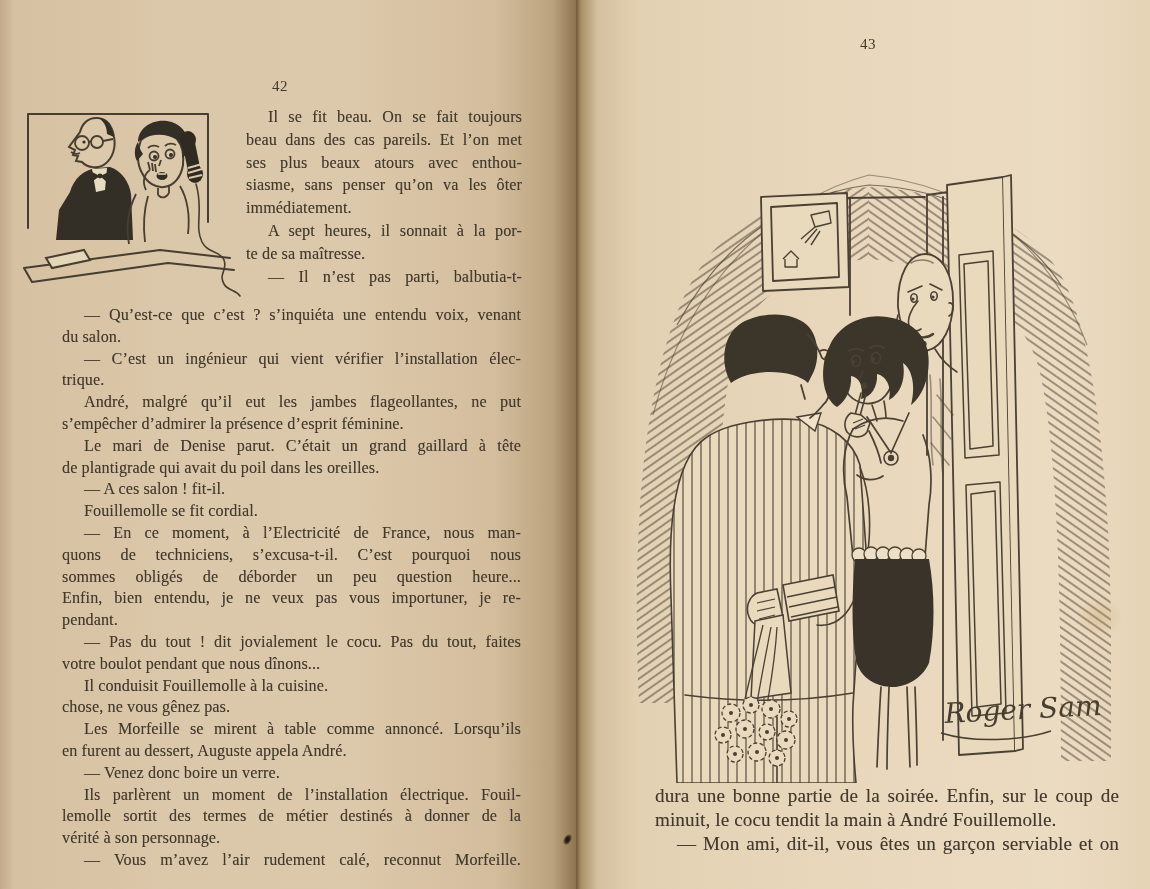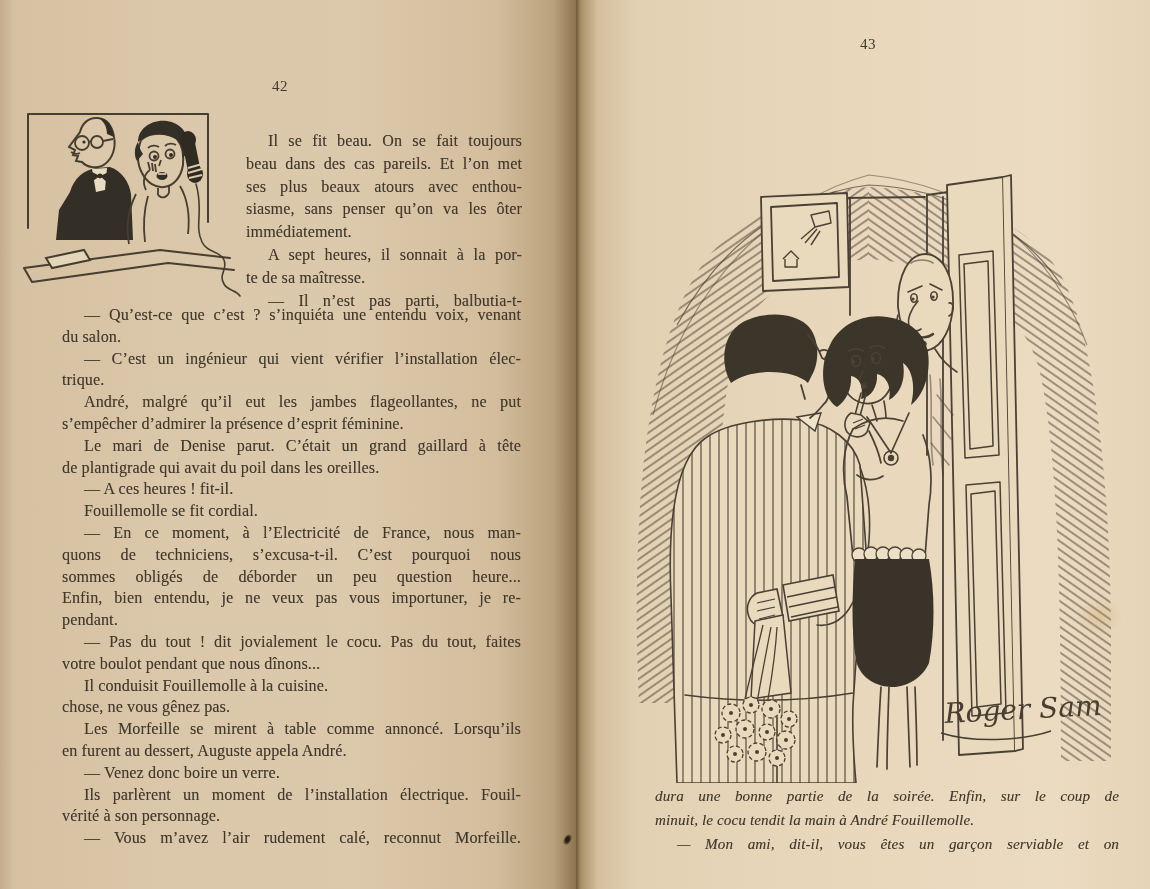--- a/index.html
+++ b/index.html
@@ -16,24 +16,24 @@
   .page.right{left:576px;width:619px;
     background:linear-gradient(90deg,#6e5737 0%,#a98f68 0.8%,#d4c09e 3.5%,#e3d1b3 10%,#e8d7bb 42%,#ebdbc1 78%,#e4d2b4 96%,#d8c4a2 100%);}
   .pageno{position:absolute;font-size:15px;letter-spacing:.5px;text-align:center;}
   .left .pageno{left:62px;width:436px;top:78px;}
   .right .pageno{left:79px;width:426px;top:36px;}
   .col{position:absolute;}
   .line{text-align:justify;text-align-last:justify;letter-spacing:.15px;
         text-shadow:.3px .3px .5px rgba(62,52,36,.35);white-space:normal;}
   .line.end{text-align-last:left;}
   .line.indent{text-indent:22px;}
-  .left .narrow{left:246px;top:106px;width:276px;font-size:16px;line-height:22.8px;margin-top:24px;}
+  .left .narrow{left:246px;top:106px;width:276px;font-size:16px;line-height:22.8px;}
   .left .full{left:62px;top:304px;width:459px;font-size:16px;line-height:21.8px;}
   .right .rtop{left:79px;top:66px;width:464px;font-size:16.5px;line-height:24px;}
-  .right .rbottom{left:79px;top:784px;width:464px;font-size:15px;line-height:24px;font-style:italic;}
+  .right .rbottom{left:79px;top:784px;width:464px;font-size:19px;line-height:24px;}
   .illus-left{position:absolute;left:12px;top:98px;width:232px;height:202px;}
   .illus-right{position:absolute;left:49px;top:155px;width:500px;height:628px;}
   .illus-left svg,.illus-right svg{width:100%;height:100%;display:block;}
   .speck{position:absolute;left:564px;top:834px;width:7px;height:11px;border-radius:60% 40% 55% 45%;
          background:radial-gradient(#241c12 30%,rgba(36,28,18,.25) 75%,transparent);transform:rotate(25deg);}
   .stain{position:absolute;left:499px;top:598px;width:48px;height:38px;border-radius:50%;
          background:radial-gradient(rgba(190,150,80,.28),transparent 70%);}
 </style>
 </head>
 <body>
@@ -112,35 +112,36 @@
       </div>
     <div class="col full">
         <div class="line indent">— Qu’est-ce que c’est ? s’inquiéta une entendu voix, venant</div>
         <div class="line end">du salon.</div>
         <div class="line indent">— C’est un ingénieur qui vient vérifier l’installation élec-</div>
         <div class="line end">trique.</div>
         <div class="line indent">André, malgré qu’il eut les jambes flageollantes, ne put</div>
         <div class="line end">s’empêcher d’admirer la présence d’esprit féminine.</div>
         <div class="line indent">Le mari de Denise parut. C’était un grand gaillard à tête</div>
         <div class="line end">de plantigrade qui avait du poil dans les oreilles.</div>
-        <div class="line indent end">— A ces heures ! fit-il.</div>
+        <div class="line indent end">— A ces salon ! fit-il.</div>
         <div class="line indent end">Fouillemolle se fit cordial.</div>
         <div class="line indent">— En ce moment, à l’Electricité de France, nous man-</div>
         <div class="line">quons de techniciens, s’excusa-t-il. C’est pourquoi nous</div>
         <div class="line">sommes obligés de déborder un peu question heure...</div>
         <div class="line">Enfin, bien entendu, je ne veux pas vous importuner, je re-</div>
         <div class="line end">pendant.</div>
         <div class="line indent">— Pas du tout ! dit jovialement le cocu. Pas du tout, faites</div>
         <div class="line end">votre boulot pendant que nous dînons...</div>
         <div class="line indent end">Il conduisit Fouillemolle à la cuisine.</div>
         <div class="line end">chose, ne vous gênez pas.</div>
         <div class="line indent">Les Morfeille se mirent à table comme annoncé. Lorsqu’ils</div>
         <div class="line end">en furent au dessert, Auguste appela André.</div>
         <div class="line indent end">— Venez donc boire un verre.</div>
         <div class="line indent">Ils parlèrent un moment de l’installation électrique. Fouil-</div>
+        <div class="line">lemolle sortit des termes de métier destinés à donner de la</div>
         <div class="line end">vérité à son personnage.</div>
         <div class="line indent">— Vous m’avez l’air rudement calé, reconnut Morfeille.</div>
       </div>
     <div class="speck"></div>
   </div>
 
   <div class="page right">
     <div class="pageno">43</div>
 
 

